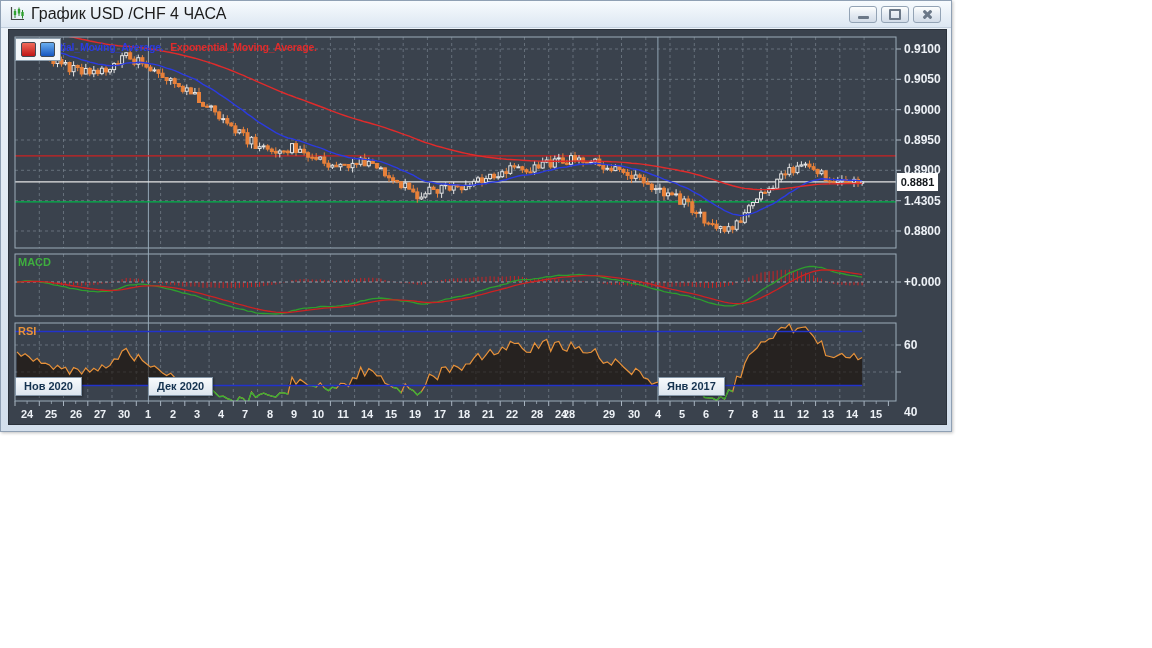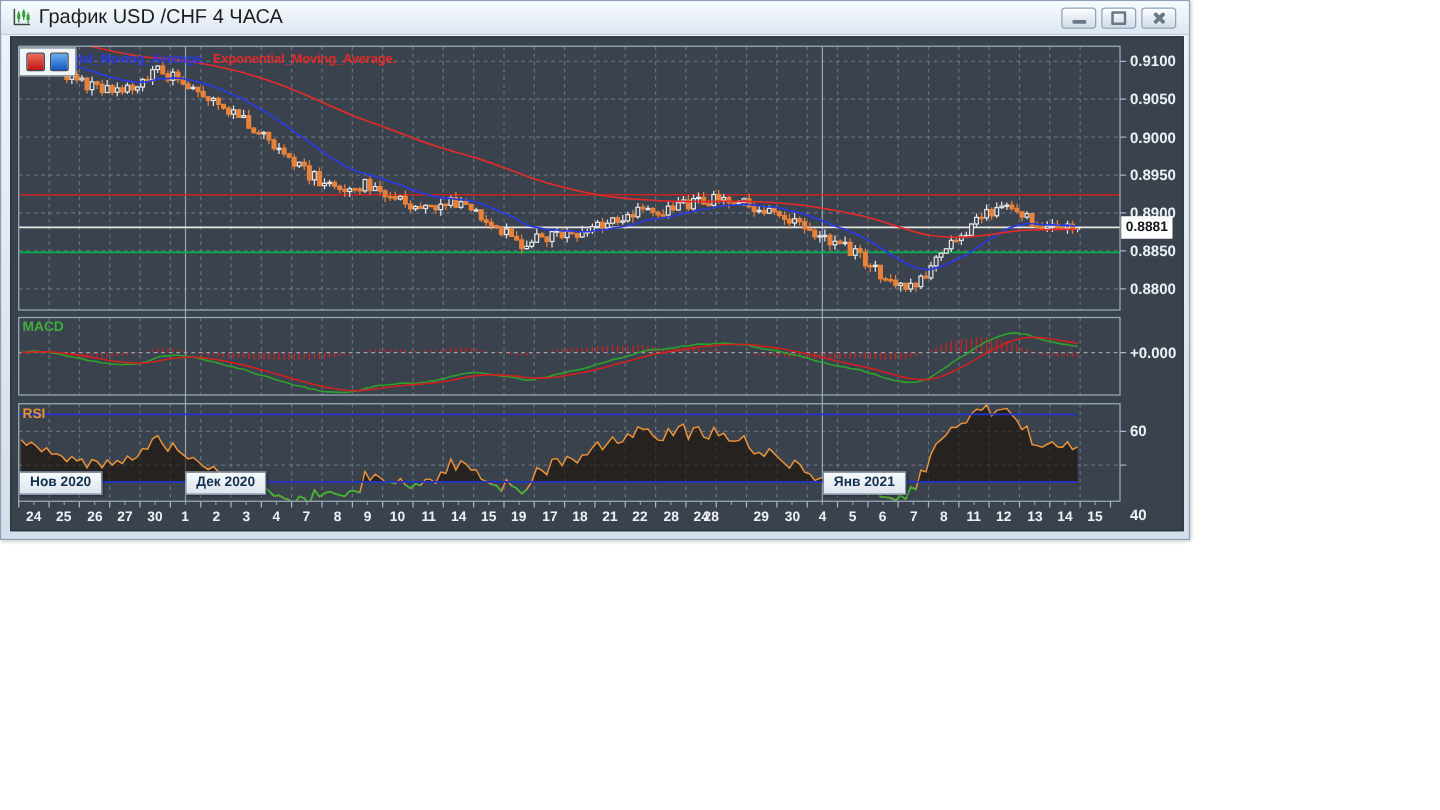--- a/index.html
+++ b/index.html
@@ -996,21 +996,21 @@
     </div>
     <div class="price-badge" data-interactable="false">0.8881</div>
     <div class="panel-title macd-title axis-label" style="font-size:11px" data-interactable="false">MACD</div>
     <div class="panel-title rsi-title axis-label" style="font-size:11px" data-interactable="false">RSI</div>
     <div class="axis-label macd-zero" data-interactable="false">+0.000</div>
   <div class="axis-label" data-interactable="false" style="left: 903px; top: 41px;">0.9100</div>
       <div class="axis-label" data-interactable="false" style="left: 903px; top: 71px;">0.9050</div>
       <div class="axis-label" data-interactable="false" style="left: 903px; top: 102px;">0.9000</div>
       <div class="axis-label" data-interactable="false" style="left: 903px; top: 132px;">0.8950</div>
       <div class="axis-label" data-interactable="false" style="left: 903px; top: 162px;">0.8900</div>
-      <div class="axis-label" data-interactable="false" style="left: 903px; top: 193px;">0.8850</div>
+      <div class="axis-label" data-interactable="false" style="left: 903px; top: 193px;">1.4305</div>
       <div class="axis-label" data-interactable="false" style="left: 903px; top: 223px;">0.8800</div>
       <div class="x-label" data-interactable="false" style="left: 26px; top: 407px;">24</div>
       <div class="x-label" data-interactable="false" style="left: 50px; top: 407px;">25</div>
       <div class="x-label" data-interactable="false" style="left: 75px; top: 407px;">26</div>
       <div class="x-label" data-interactable="false" style="left: 99px; top: 407px;">27</div>
       <div class="x-label" data-interactable="false" style="left: 123px; top: 407px;">30</div>
       <div class="x-label" data-interactable="false" style="left: 147px; top: 407px;">1</div>
       <div class="x-label" data-interactable="false" style="left: 172px; top: 407px;">2</div>
       <div class="x-label" data-interactable="false" style="left: 196px; top: 407px;">3</div>
       <div class="x-label" data-interactable="false" style="left: 220px; top: 407px;">4</div>
@@ -1038,15 +1038,15 @@
       <div class="x-label" data-interactable="false" style="left: 754px; top: 407px;">8</div>
       <div class="x-label" data-interactable="false" style="left: 778px; top: 407px;">11</div>
       <div class="x-label" data-interactable="false" style="left: 802px; top: 407px;">12</div>
       <div class="x-label" data-interactable="false" style="left: 827px; top: 407px;">13</div>
       <div class="x-label" data-interactable="false" style="left: 851px; top: 407px;">14</div>
       <div class="x-label" data-interactable="false" style="left: 875px; top: 407px;">15</div>
       <div class="axis-label" data-interactable="false" style="left: 903px; top: 337px;">60</div>
       <div class="axis-label" data-interactable="false" style="left: 903px; top: 364px; margin-top: 40px;">40</div>
       <div class="month-box" data-interactable="false" style="left: 14px; top: 376px;">Нов 2020</div>
       <div class="month-box" data-interactable="false" style="left: 147px; top: 376px;">Дек 2020</div>
-      <div class="month-box" data-interactable="false" style="left: 657px; top: 376px;">Янв 2021</div>
+      <div class="month-box" data-interactable="false" style="left: 657px; top: 376px;">Янв 2017</div>
     </div>
 </div>
 
 </body></html>

